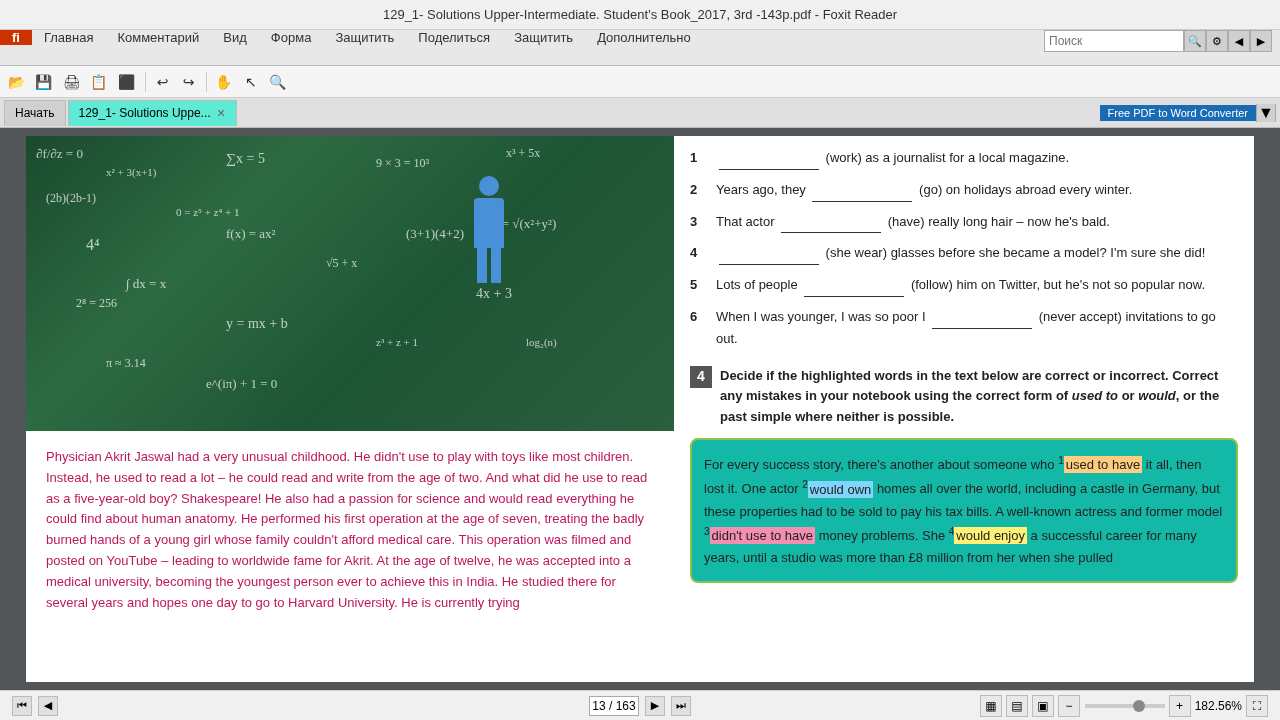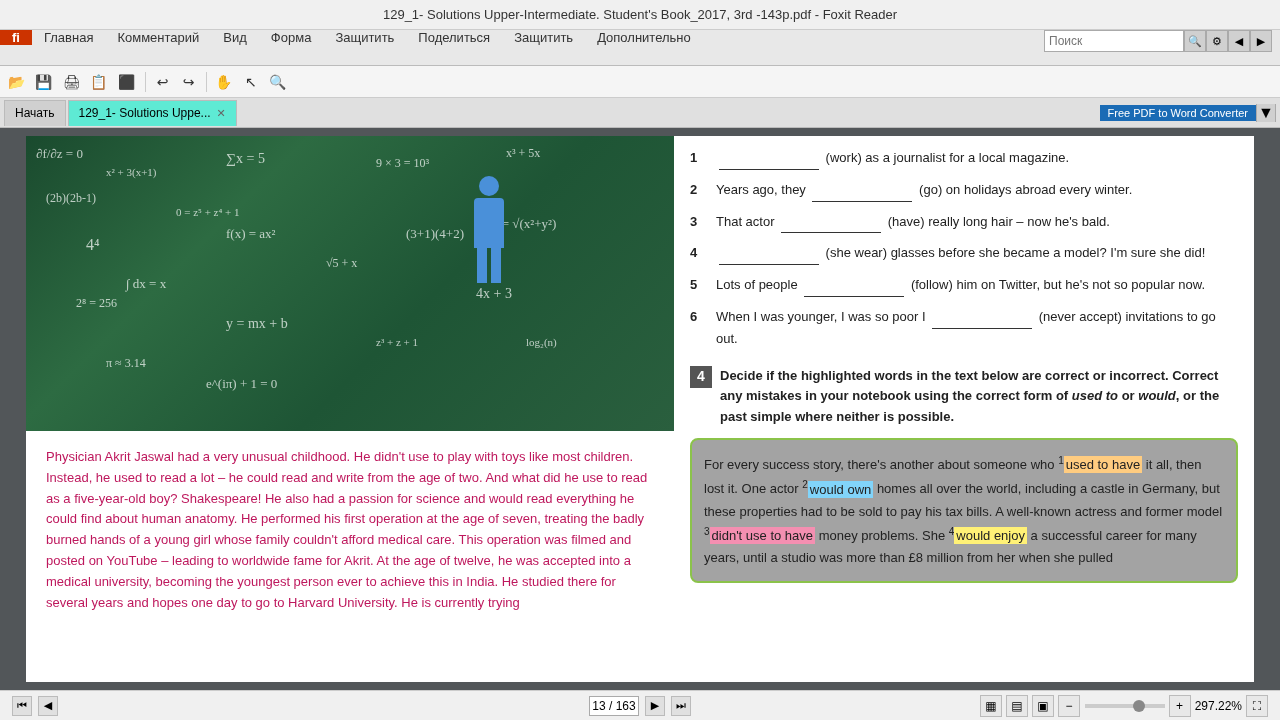--- a/index.html
+++ b/index.html
@@ -263,21 +263,21 @@
       flex-shrink: 0;
     }
     .section-title {
       font-weight: bold;
       font-size: 13px;
     }
     .italic { font-style: italic; }
 
     .highlighted-box {
       border: 2px solid #8bc34a;
-      background: #a3a3a3;
+      background: #14b8a6;
       border-radius: 8px;
       padding: 12px;
       margin-top: 8px;
       font-size: 13px;
       line-height: 1.7;
     }
     .hl-orange {
       background: #ffcc80;
       padding: 1px 2px;
     }
@@ -573,16 +573,16 @@
     <div class="right-bottom-icon">▤</div>
     <div class="right-bottom-icon">▣</div>
     <div class="right-bottom-icon">−</div>
   </div>
 
   <div class="bottom-right">
     <div class="zoom-bar">
       <div class="zoom-handle"></div>
     </div>
     <div class="right-bottom-icon">+</div>
-    <span class="zoom-level">297.22%</span>
+    <span class="zoom-level">182.56%</span>
     <div class="right-bottom-icon">⛶</div>
   </div>
 </div>
 
 </body></html>

